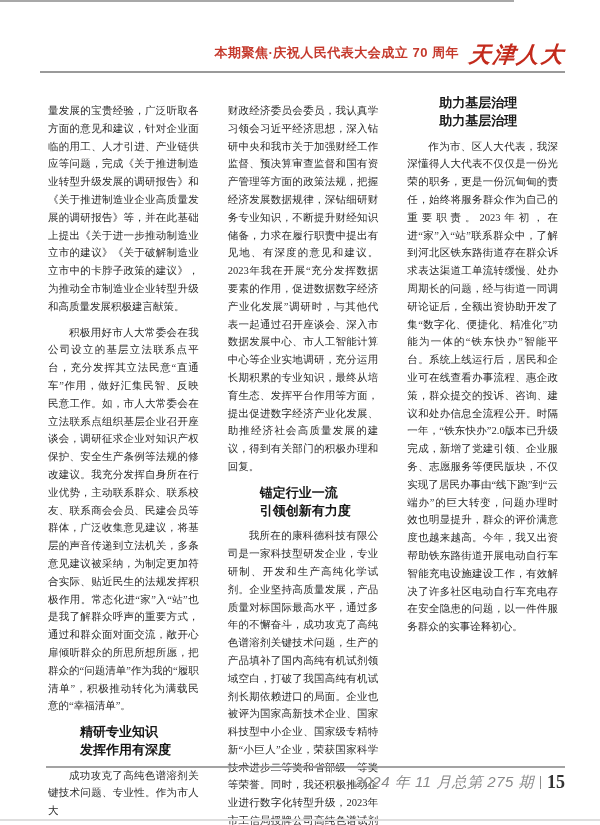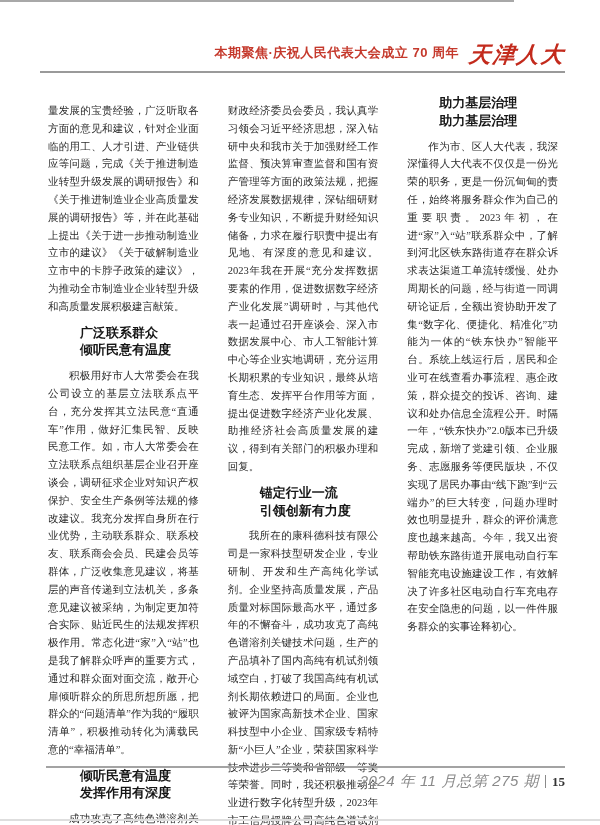--- a/index.html
+++ b/index.html
@@ -51,45 +51,41 @@
   .col .heading:first-child{margin-top:0;}
 
   .footer-rule{position:absolute;top:766px;left:46px;right:35px;height:2px;background:#a3a3a3;}
   .footer{
     position:absolute;top:772px;right:35px;
     display:flex;align-items:center;gap:6px;
     font-family:"Liberation Sans","DejaVu Sans",sans-serif;
   }
   .issue{font-size:15px;color:#8a8a8a;letter-spacing:0.5px;font-style:italic;}
   .sep{width:1px;height:13px;background:#8a8a8a;}
-  .pagenum{font-size:13px;font-weight:bold;color:#333333;font-family:"Liberation Serif","DejaVu Serif",serif;}
+  .pagenum{font-size:18px;font-weight:bold;color:#333333;font-family:"Liberation Serif","DejaVu Serif",serif;}
 </style>
 </head>
 <body>
 
 <div class="page">
   <div class="scan-top"></div>
 
   <div class="header">
     <span class="focus-label">本期聚焦·庆祝人民代表大会成立 70 周年</span>
     <span class="logo">天津人大</span>
   </div>
   <div class="header-rule"></div>
 
   <div class="content">
 
     <div class="col">
       <p>量发展的宝贵经验，广泛听取各方面的意见和建议，针对企业面临的用工、人才引进、产业链供应等问题，完成《关于推进制造业转型升级发展的调研报告》和《关于推进制造业企业高质量发展的调研报告》等，并在此基础上提出《关于进一步推动制造业立市的建议》《关于破解制造业立市中的卡脖子政策的建议》，为推动全市制造业企业转型升级和高质量发展积极建言献策。</p>
-      <div class="heading">
-        <div>广泛联系群众</div>
-        <div>倾听民意有温度</div>
-      </div>
       <p class="indent">积极用好市人大常委会在我公司设立的基层立法联系点平台，充分发挥其立法民意“直通车”作用，做好汇集民智、反映民意工作。如，市人大常委会在立法联系点组织基层企业召开座谈会，调研征求企业对知识产权保护、安全生产条例等法规的修改建议。我充分发挥自身所在行业优势，主动联系群众、联系校友、联系商会会员、民建会员等群体，广泛收集意见建议，将基层的声音传递到立法机关，多条意见建议被采纳，为制定更加符合实际、贴近民生的法规发挥积极作用。常态化进“家”入“站”也是我了解群众呼声的重要方式，通过和群众面对面交流，敞开心扉倾听群众的所思所想所愿，把群众的“问题清单”作为我的“履职清单”，积极推动转化为满载民意的“幸福清单”。</p>
       <div class="heading">
-        <div>倾听民意有温度</div>
+        <div>精研专业知识</div>
         <div>发挥作用有深度</div>
       </div>
       <p class="indent">成功攻克了高纯色谱溶剂关键技术问题、专业性。作为市人大</p>
     </div>
 
     <div class="col">
       <p>财政经济委员会委员，我认真学习领会习近平经济思想，深入钻研中央和我市关于加强财经工作监督、预决算审查监督和国有资产管理等方面的政策法规，把握经济发展数据规律，深钻细研财务专业知识，不断提升财经知识储备，力求在履行职责中提出有见地、有深度的意见和建议。2023年我在开展“充分发挥数据要素的作用，促进数据数字经济产业化发展”调研时，与其他代表一起通过召开座谈会、深入市数据发展中心、市人工智能计算中心等企业实地调研，充分运用长期积累的专业知识，最终从培育生态、发挥平台作用等方面，提出促进数字经济产业化发展、助推经济社会高质量发展的建议，得到有关部门的积极办理和回复。</p>
       <div class="heading">
         <div>锚定行业一流</div>
         <div>引领创新有力度</div>

